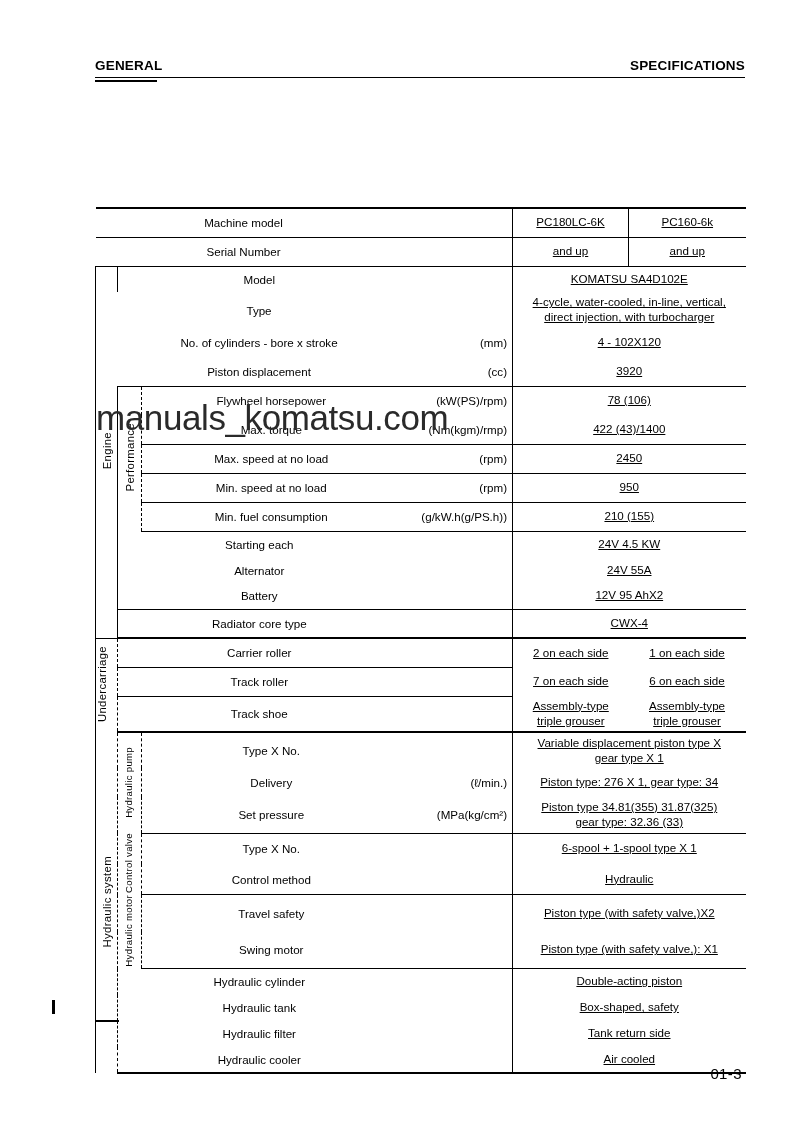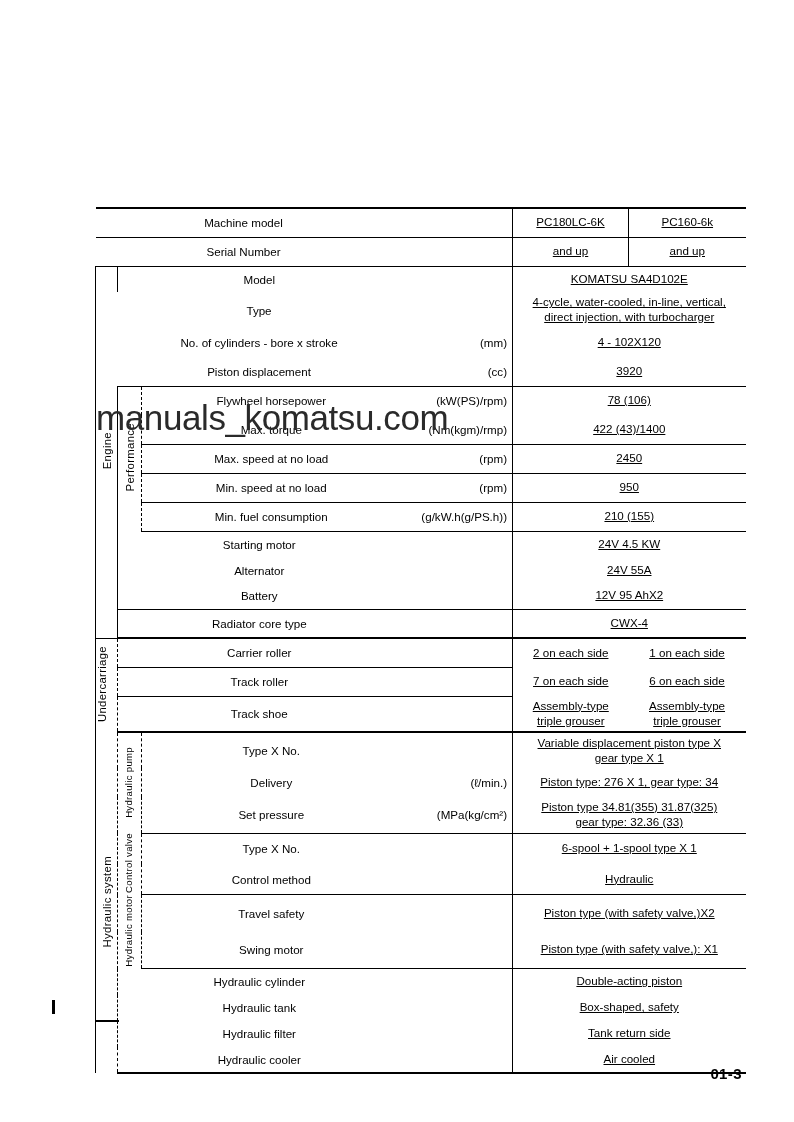--- a/index.html
+++ b/index.html
@@ -59,21 +59,21 @@
     top: 22px;
     border-top: 2.2px solid #000;
   }
 
   
   .pagenum {
     position: absolute;
     right: 52px;
     top: 1065px;
     font-size: 15px;
-    font-weight: bold;
+    font-weight: normal;
     letter-spacing: .4px;
   }
 
   
   .artifact {
     position: absolute;
     left: 52px;
     top: 1000px;
     width: 3px;
     height: 14px;
@@ -184,20 +184,26 @@
     white-space: nowrap;
     z-index: 5;
     pointer-events: none;
   }
 </style>
 </head>
 <body>
 
 <div class="page">
 
+  <div class="runhead">
+    <div class="rh-left">GENERAL</div>
+    <div class="rh-right">SPECIFICATIONS</div>
+    <div class="rh-rule"></div>
+    <div class="rh-rule-stub"></div>
+  </div>
 
   <div class="watermark">manuals_komatsu.com</div>
 
   <table class="spec">
     <colgroup>
       <col class="c-grp">
         <col class="c-sub">
         <col class="c-label">
         <col class="c-unit">
         <col class="c-v1">
@@ -317,21 +323,21 @@
           <div class="lbl">Min. fuel consumption</div>
         </td>
         <td class="bt bb">
           <div class="unit">(g/kW.h(g/PS.h))</div>
         </td>
         <td class="bt bb bl val" colspan="2">210 (155)</td>
       </tr>
 
       <tr class="row-sm">
         <td class="bl" colspan="2">
-          <div class="lbl">Starting motor</div>
+          <div class="lbl">Starting each</div>
         </td>
         <td></td>
         <td class="bl val" colspan="2">24V 4.5 KW</td>
       </tr>
 
       <tr class="row-sm">
         <td class="bl" colspan="2">
           <div class="lbl">Alternator</div>
         </td>
         <td></td>

